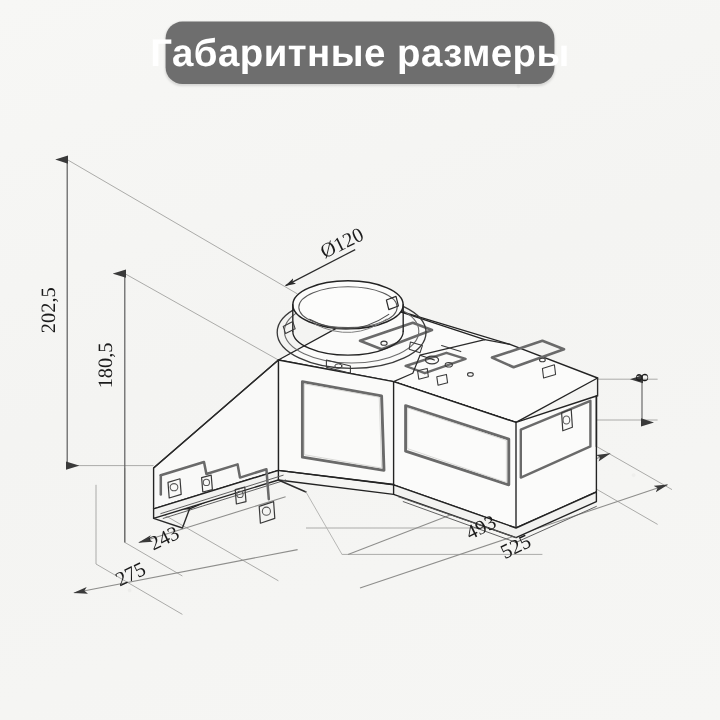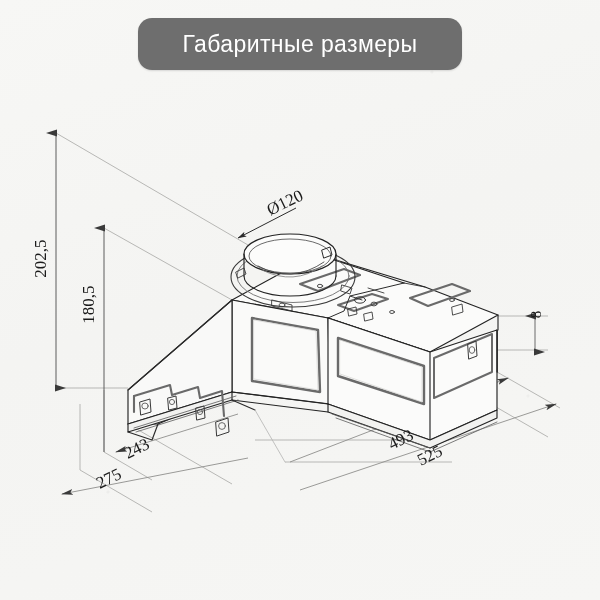--- a/index.html
+++ b/index.html
@@ -40,22 +40,22 @@
     background: #6e6e6e;
     box-shadow: 0 1px 2px rgba(0,0,0,0.13);
     display: flex;
     align-items: center;
     justify-content: center;
     box-sizing: border-box;
   }
   .banner-text {
     color: #ffffff;
     font-family: "Liberation Sans", sans-serif;
-    font-weight: normal;
-    font-size: 23px;
+    font-weight: bold;
+    font-size: 32px;
     letter-spacing: 0.4px;
     white-space: nowrap;
     line-height: 1;
   }
   .dim-label {
     position: absolute;
     font-family: "Liberation Serif", serif;
     font-size: 17px;
     color: #1b1b1b;
     white-space: nowrap;

